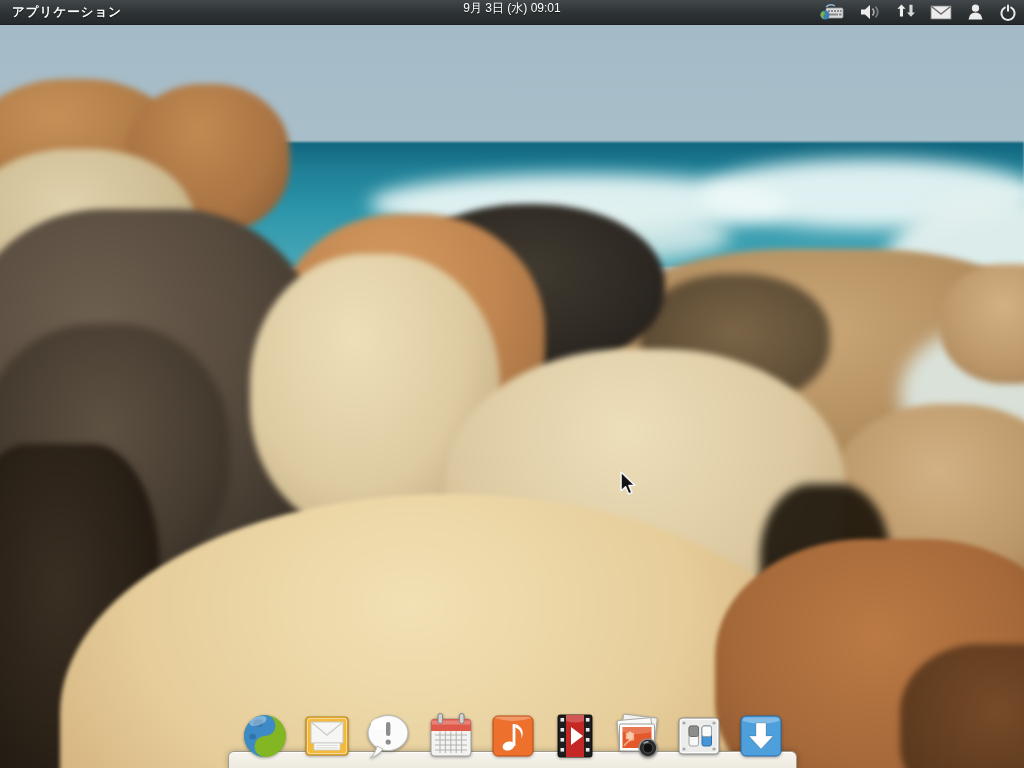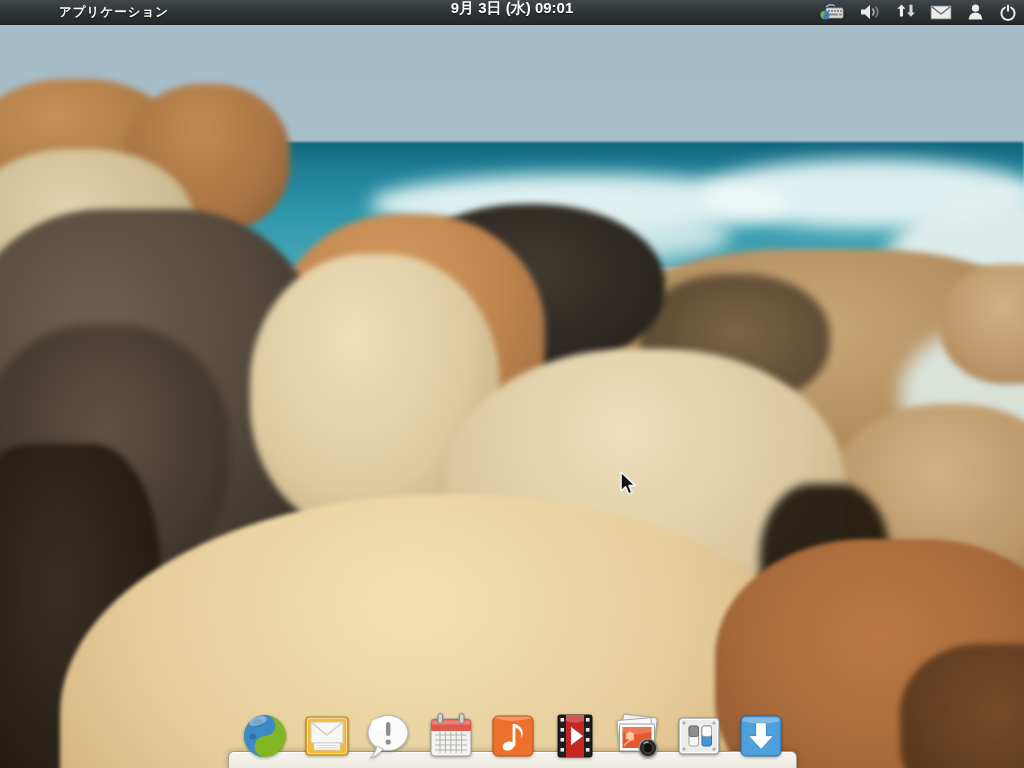--- a/index.html
+++ b/index.html
@@ -6,23 +6,23 @@
   .screen{position:relative;width:1024px;height:768px;overflow:hidden;
           font-family:"Liberation Sans","DejaVu Sans",sans-serif;}
 
   
   .panel{position:absolute;top:0;left:0;width:1024px;height:24px;z-index:50;
          background:linear-gradient(#41474a,#2c3133 60%,#24282a);
          border-bottom:1px solid rgba(0,0,0,.55);
          display:flex;align-items:center;color:#fff;}
   .panel-left{position:absolute;left:12px;top:0;height:24px;display:flex;align-items:center;
               font-size:12.5px;font-weight:bold;letter-spacing:1px;
-              text-shadow:0 1px 1px rgba(0,0,0,.6);cursor:default;margin-left:47px;}
+              text-shadow:0 1px 1px rgba(0,0,0,.6);cursor:default;}
   .panel-clock{position:absolute;left:0;right:0;top:0;height:16px;display:flex;
-               align-items:center;justify-content:center;font-size:15px;font-weight:bold;
+               align-items:center;justify-content:center;font-size:12px;font-weight:normal;
                text-shadow:0 1px 1px rgba(0,0,0,.6);}
   .tray{position:absolute;right:6px;top:0;height:24px;display:flex;align-items:center;gap:13px;}
   .tray-item{display:flex;align-items:center;justify-content:center;height:24px;padding:0 1px;}
 
   
   .wallpaper{position:absolute;top:24px;left:0;width:1024px;height:744px;overflow:hidden;
              background:linear-gradient(#a4bbc7 0%,#b7cad2 70%,#c6d5da 100%);}
   .wp{position:absolute;}
   .sea{left:0;top:118px;width:1024px;height:125px;
        background:linear-gradient(#10657d 0%,#1f7f96 22%,#2d96aa 55%,#49a8b8 100%);

